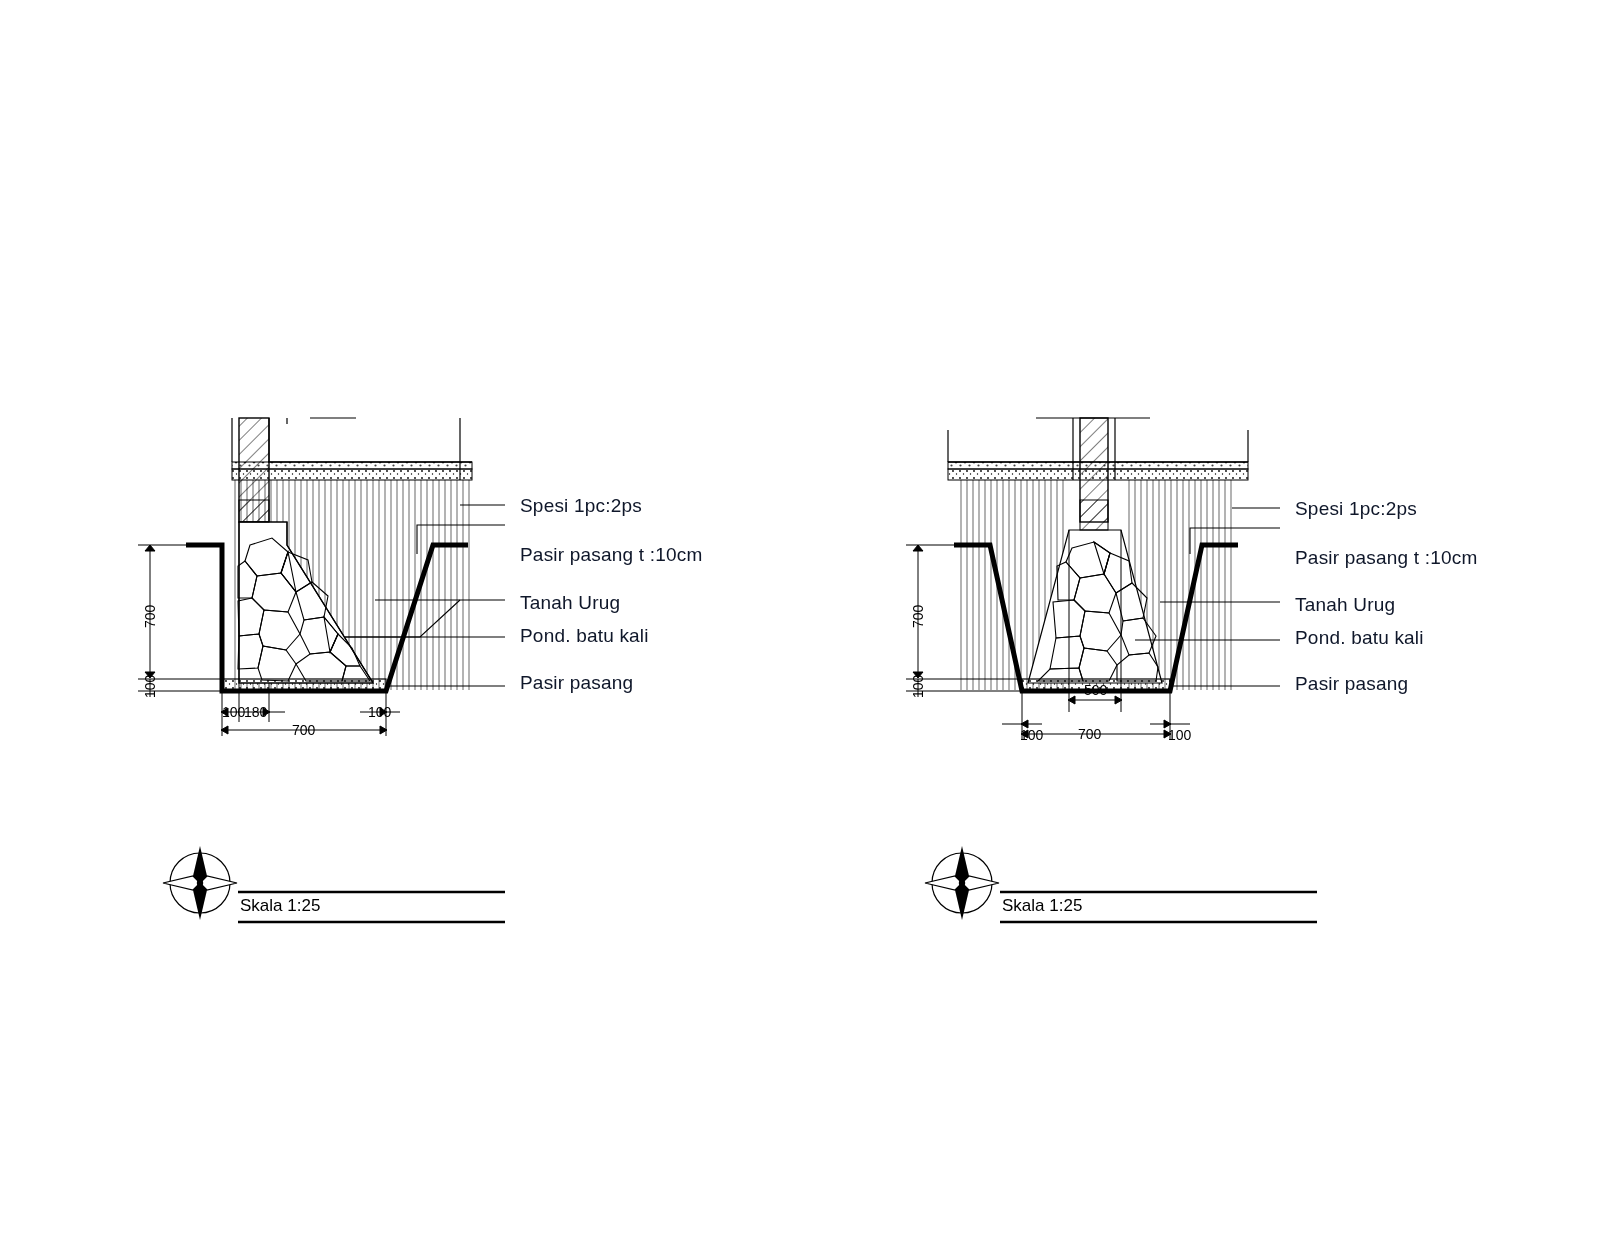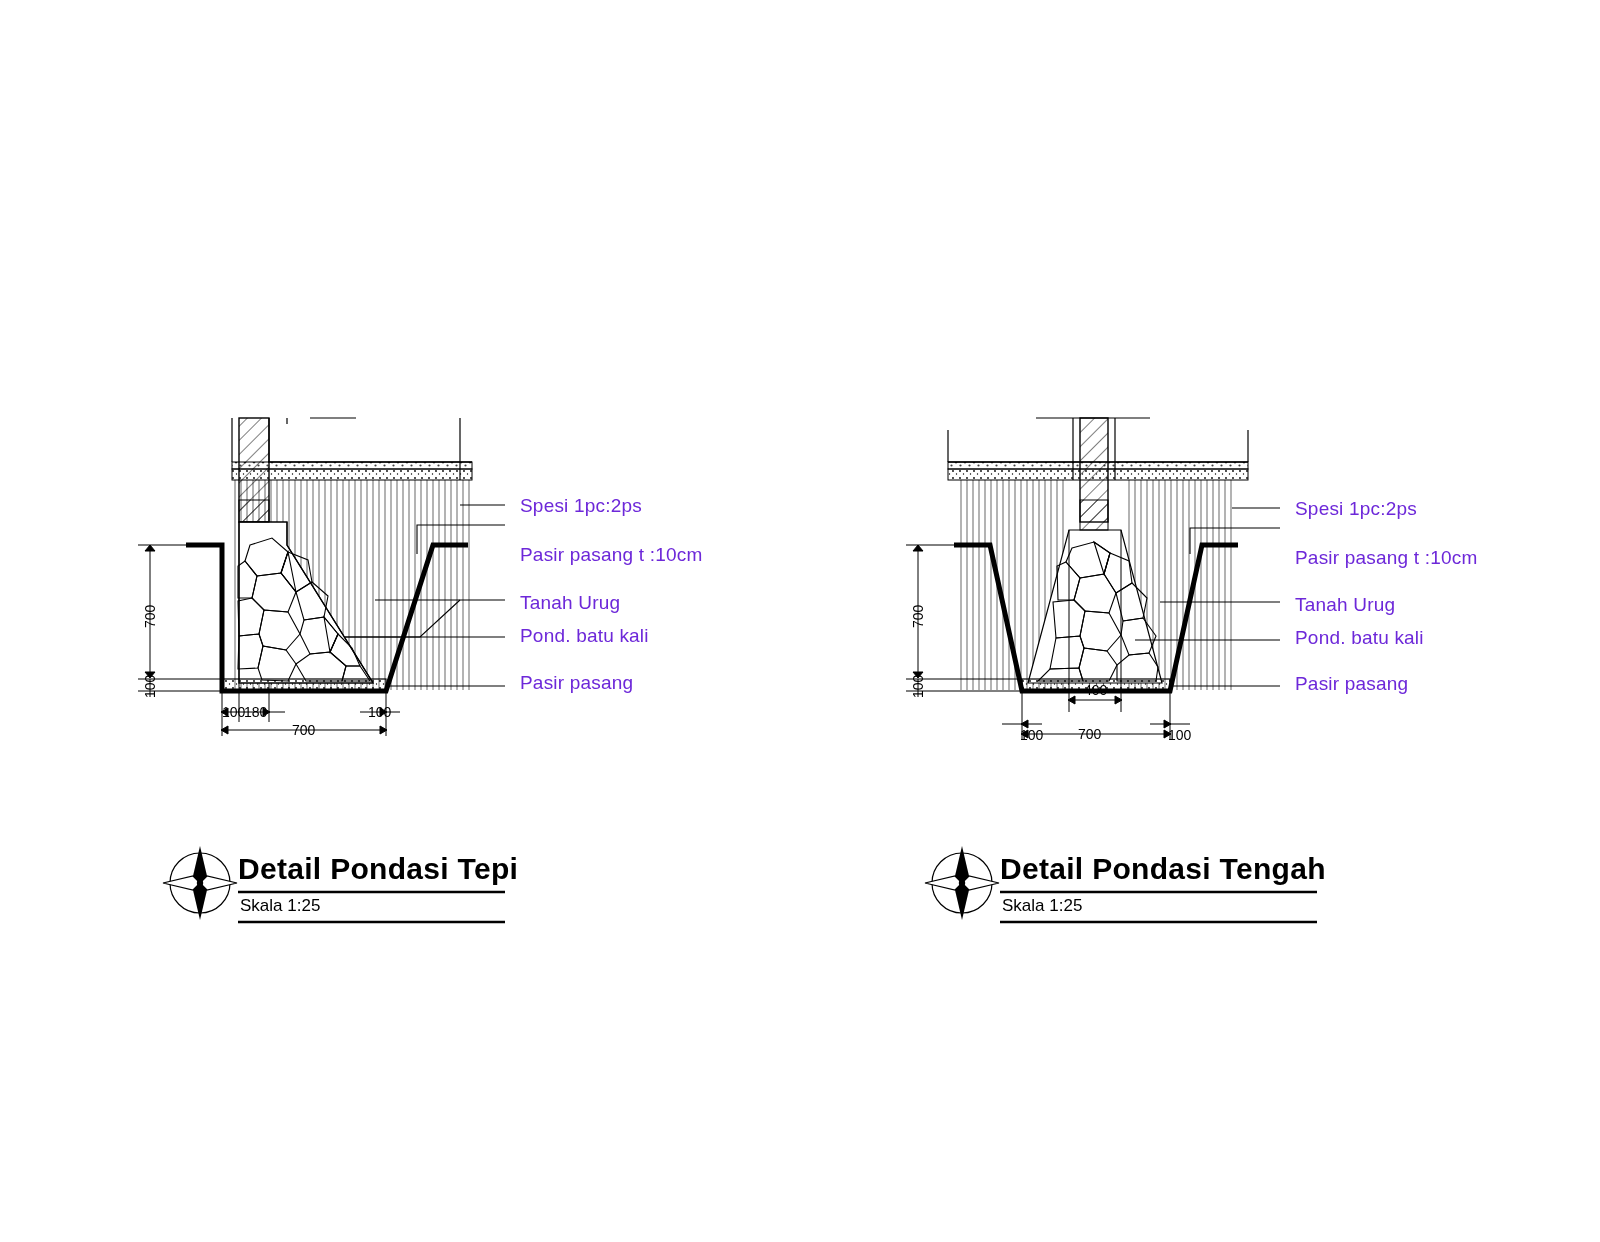--- a/index.html
+++ b/index.html
@@ -30,21 +30,21 @@
   #detail-left  { left: 0px; }
   #detail-right { left: 720px; }
 
   svg { display: block; overflow: visible; }
 
   .lbl {
     position: absolute;
     font-size: 19px;
     letter-spacing: 0.2px;
     white-space: nowrap;
-    color: #6d28d9;
+    color: #0f172a;
   }
   .dimtext {
     position: absolute;
     font-size: 14px;
     white-space: nowrap;
     color: #000;
   }
   .dimtext.vert {
     transform: rotate(-90deg);
     transform-origin: left top;
@@ -198,21 +198,20 @@
           <circle cx="40" cy="45" r="30" fill="none" stroke="#000" stroke-width="1.2"></circle>
           <path d="M40,8 L47,38 L40,45 L33,38 Z" fill="#000"></path>
           <path d="M40,82 L47,52 L40,45 L33,52 Z" fill="#000"></path>
           <path d="M3,45 L33,52 L40,45 L33,38 Z" fill="#fff" stroke="#000" stroke-width="1.2"></path>
           <path d="M77,45 L47,52 L40,45 L47,38 Z" fill="#fff" stroke="#000" stroke-width="1.2"></path>
           <circle cx="40" cy="45" r="3.2" fill="#000"></circle>
         </g>
         <line x1="78" y1="54" x2="345" y2="54" stroke="#000" stroke-width="2.4"></line>
         <line x1="78" y1="84" x2="345" y2="84" stroke="#000" stroke-width="2.4"></line>
       </svg>
-      <div class="title-main" style="left:78px; top:14px;">Detail Pondasi Tepi</div>
       <div class="title-sub" style="left:80px; top:58px;">Skala 1:25</div>
     </div>
   </div>
 
   <div class="detail" id="detail-right">
 
     <svg width="800" height="1242">
       <defs>
         <pattern id="hatch45R" width="10" height="10" patternUnits="userSpaceOnUse" patternTransform="rotate(45)">
           <line x1="0" y1="0" x2="0" y2="10" stroke="#000" stroke-width="1"></line>
@@ -316,36 +315,35 @@
     </svg>
 
     <div class="lbl" style="left:575px; top:498px;">Spesi 1pc:2ps</div>
     <div class="lbl" style="left:575px; top:547px;">Pasir pasang t :10cm</div>
     <div class="lbl" style="left:575px; top:594px;">Tanah Urug</div>
     <div class="lbl" style="left:575px; top:627px;">Pond. batu kali</div>
     <div class="lbl" style="left:575px; top:673px;">Pasir pasang</div>
 
     <div class="dimtext vert" style="left:190px; top:628px;">700</div>
     <div class="dimtext vert" style="left:190px; top:698px;">100</div>
-    <div class="dimtext" style="left:364px; top:682px;">400</div>
+    <div class="dimtext" style="left:364px; top:682px;">500</div>
     <div class="dimtext" style="left:300px; top:727px;">100</div>
     <div class="dimtext" style="left:358px; top:726px;">700</div>
     <div class="dimtext" style="left:448px; top:727px;">100</div>
 
     <div class="title-block" style="left:202px; top:838px; width:420px; height:90px;">
       <svg width="420" height="90">
         <g>
           <circle cx="40" cy="45" r="30" fill="none" stroke="#000" stroke-width="1.2"></circle>
           <path d="M40,8 L47,38 L40,45 L33,38 Z" fill="#000"></path>
           <path d="M40,82 L47,52 L40,45 L33,52 Z" fill="#000"></path>
           <path d="M3,45 L33,52 L40,45 L33,38 Z" fill="#fff" stroke="#000" stroke-width="1.2"></path>
           <path d="M77,45 L47,52 L40,45 L47,38 Z" fill="#fff" stroke="#000" stroke-width="1.2"></path>
           <circle cx="40" cy="45" r="3.2" fill="#000"></circle>
         </g>
         <line x1="78" y1="54" x2="395" y2="54" stroke="#000" stroke-width="2.4"></line>
         <line x1="78" y1="84" x2="395" y2="84" stroke="#000" stroke-width="2.4"></line>
       </svg>
-      <div class="title-main" style="left:78px; top:14px;">Detail Pondasi Tengah</div>
       <div class="title-sub" style="left:80px; top:58px;">Skala 1:25</div>
     </div>
   </div>
 
 </div>
 
 </body></html>

